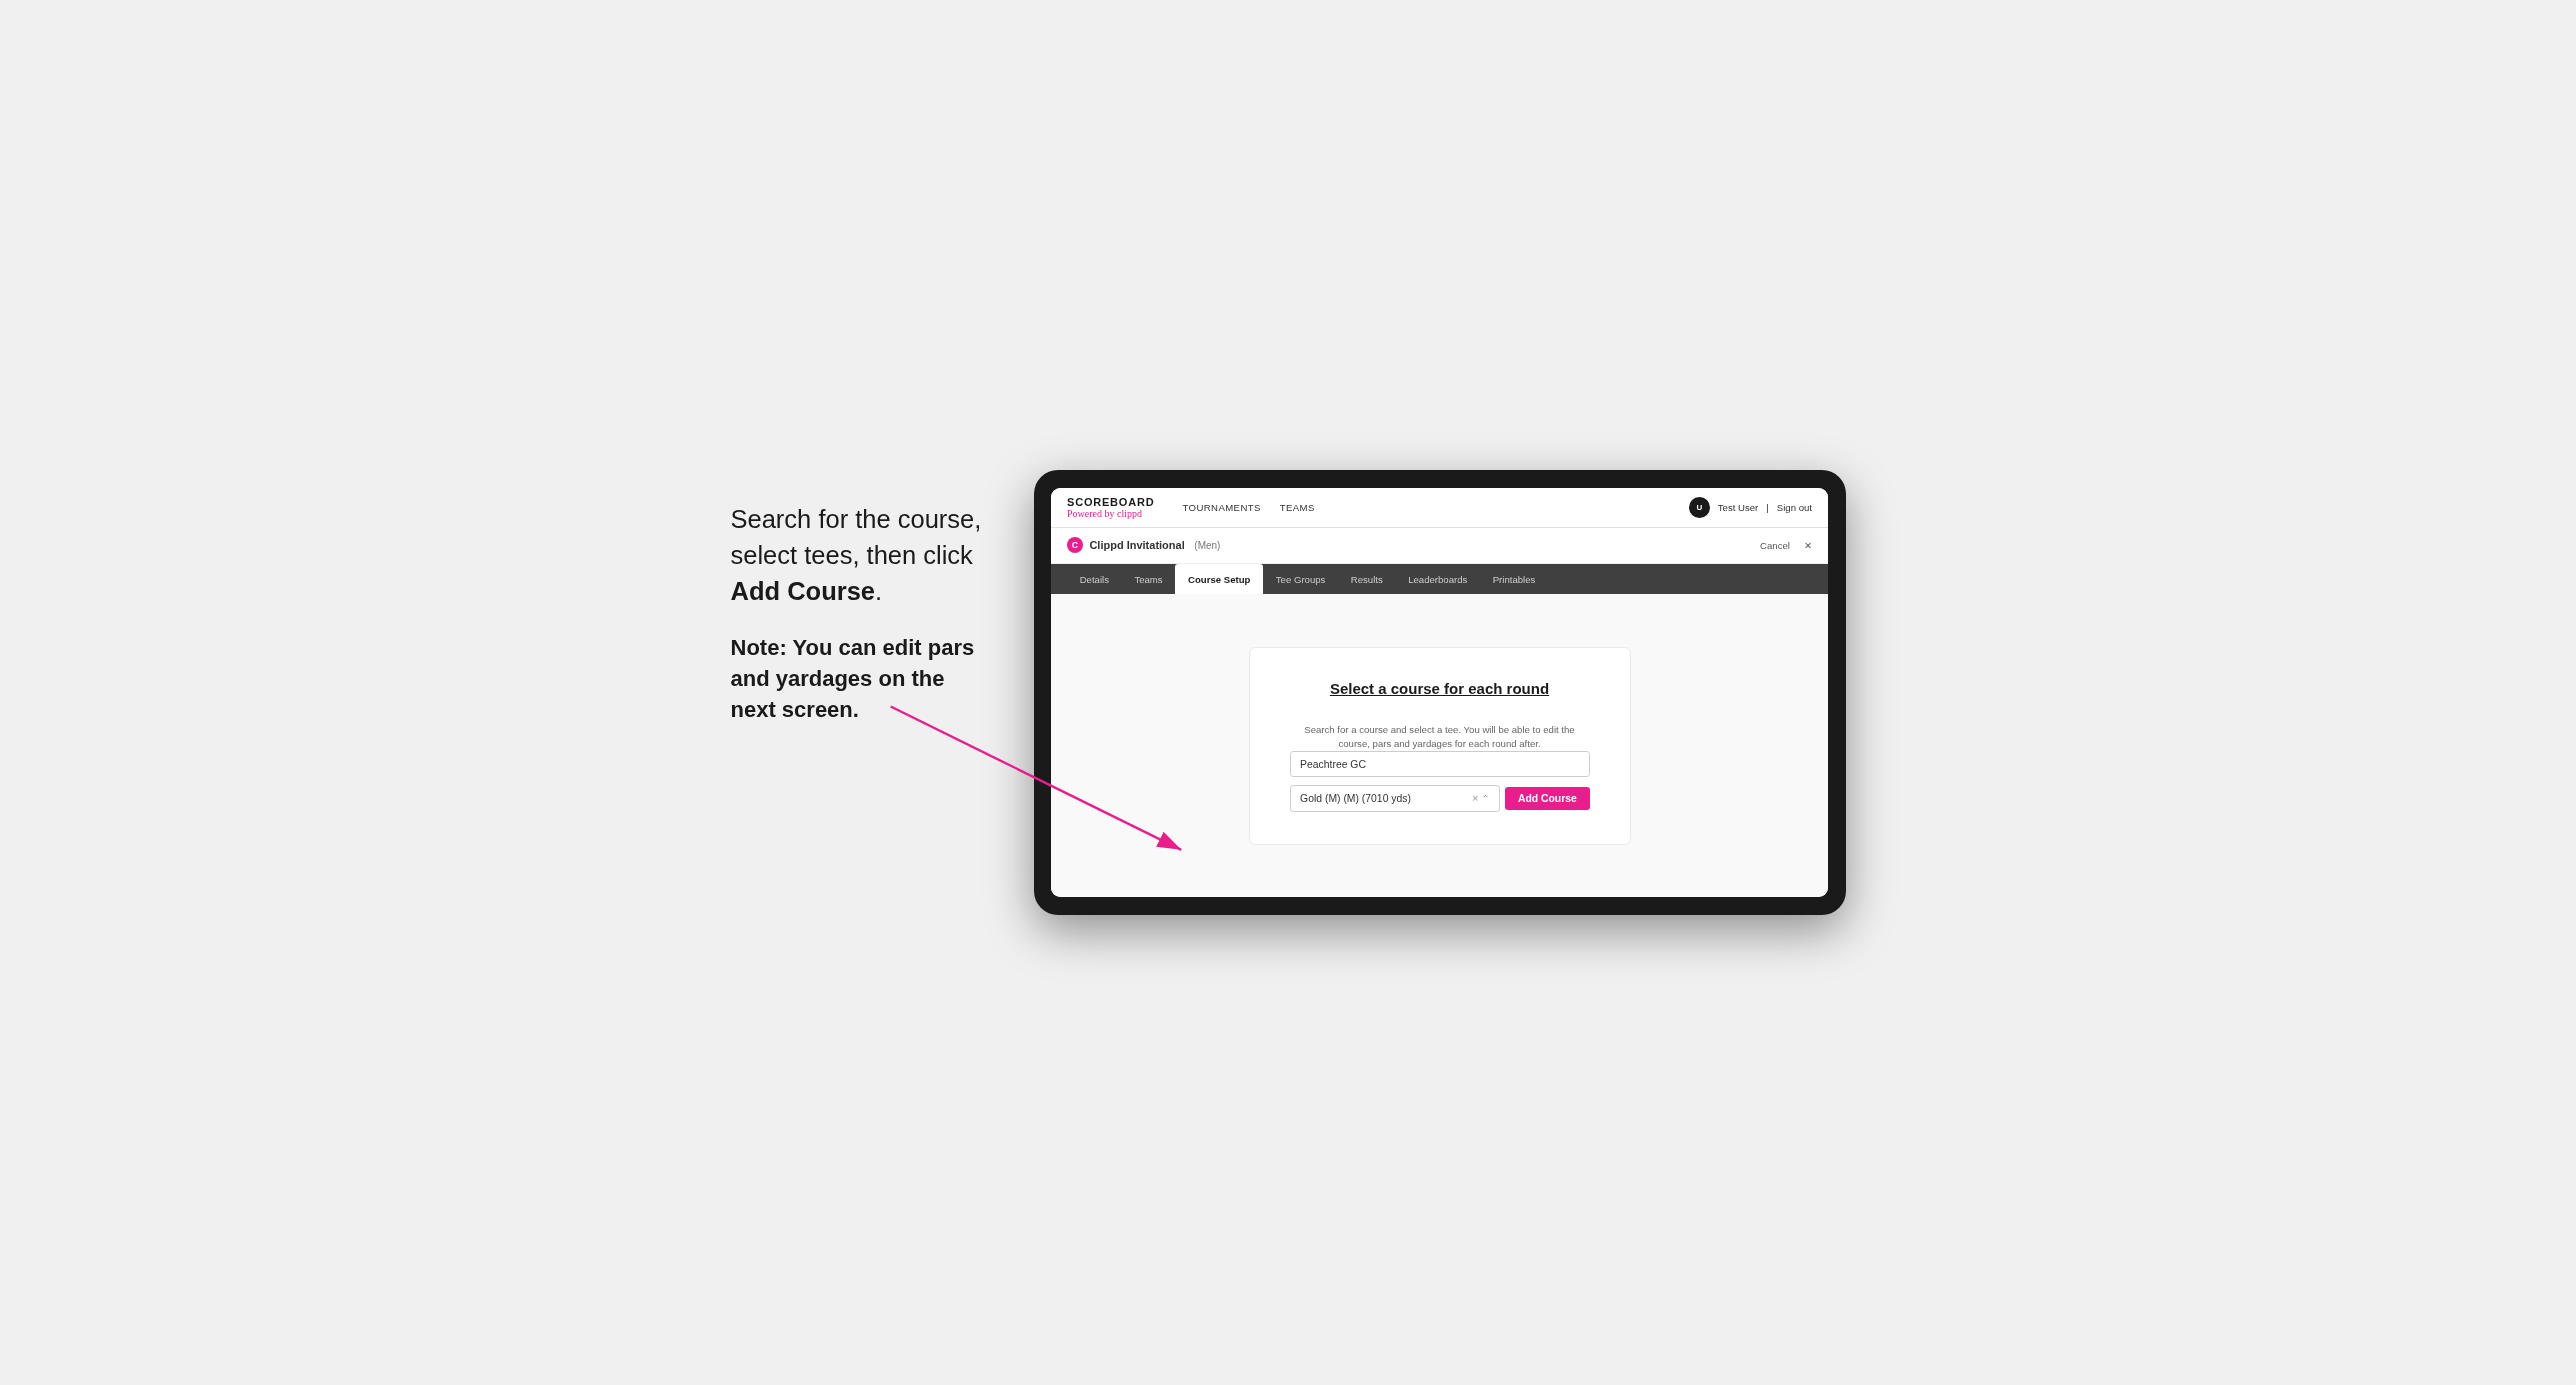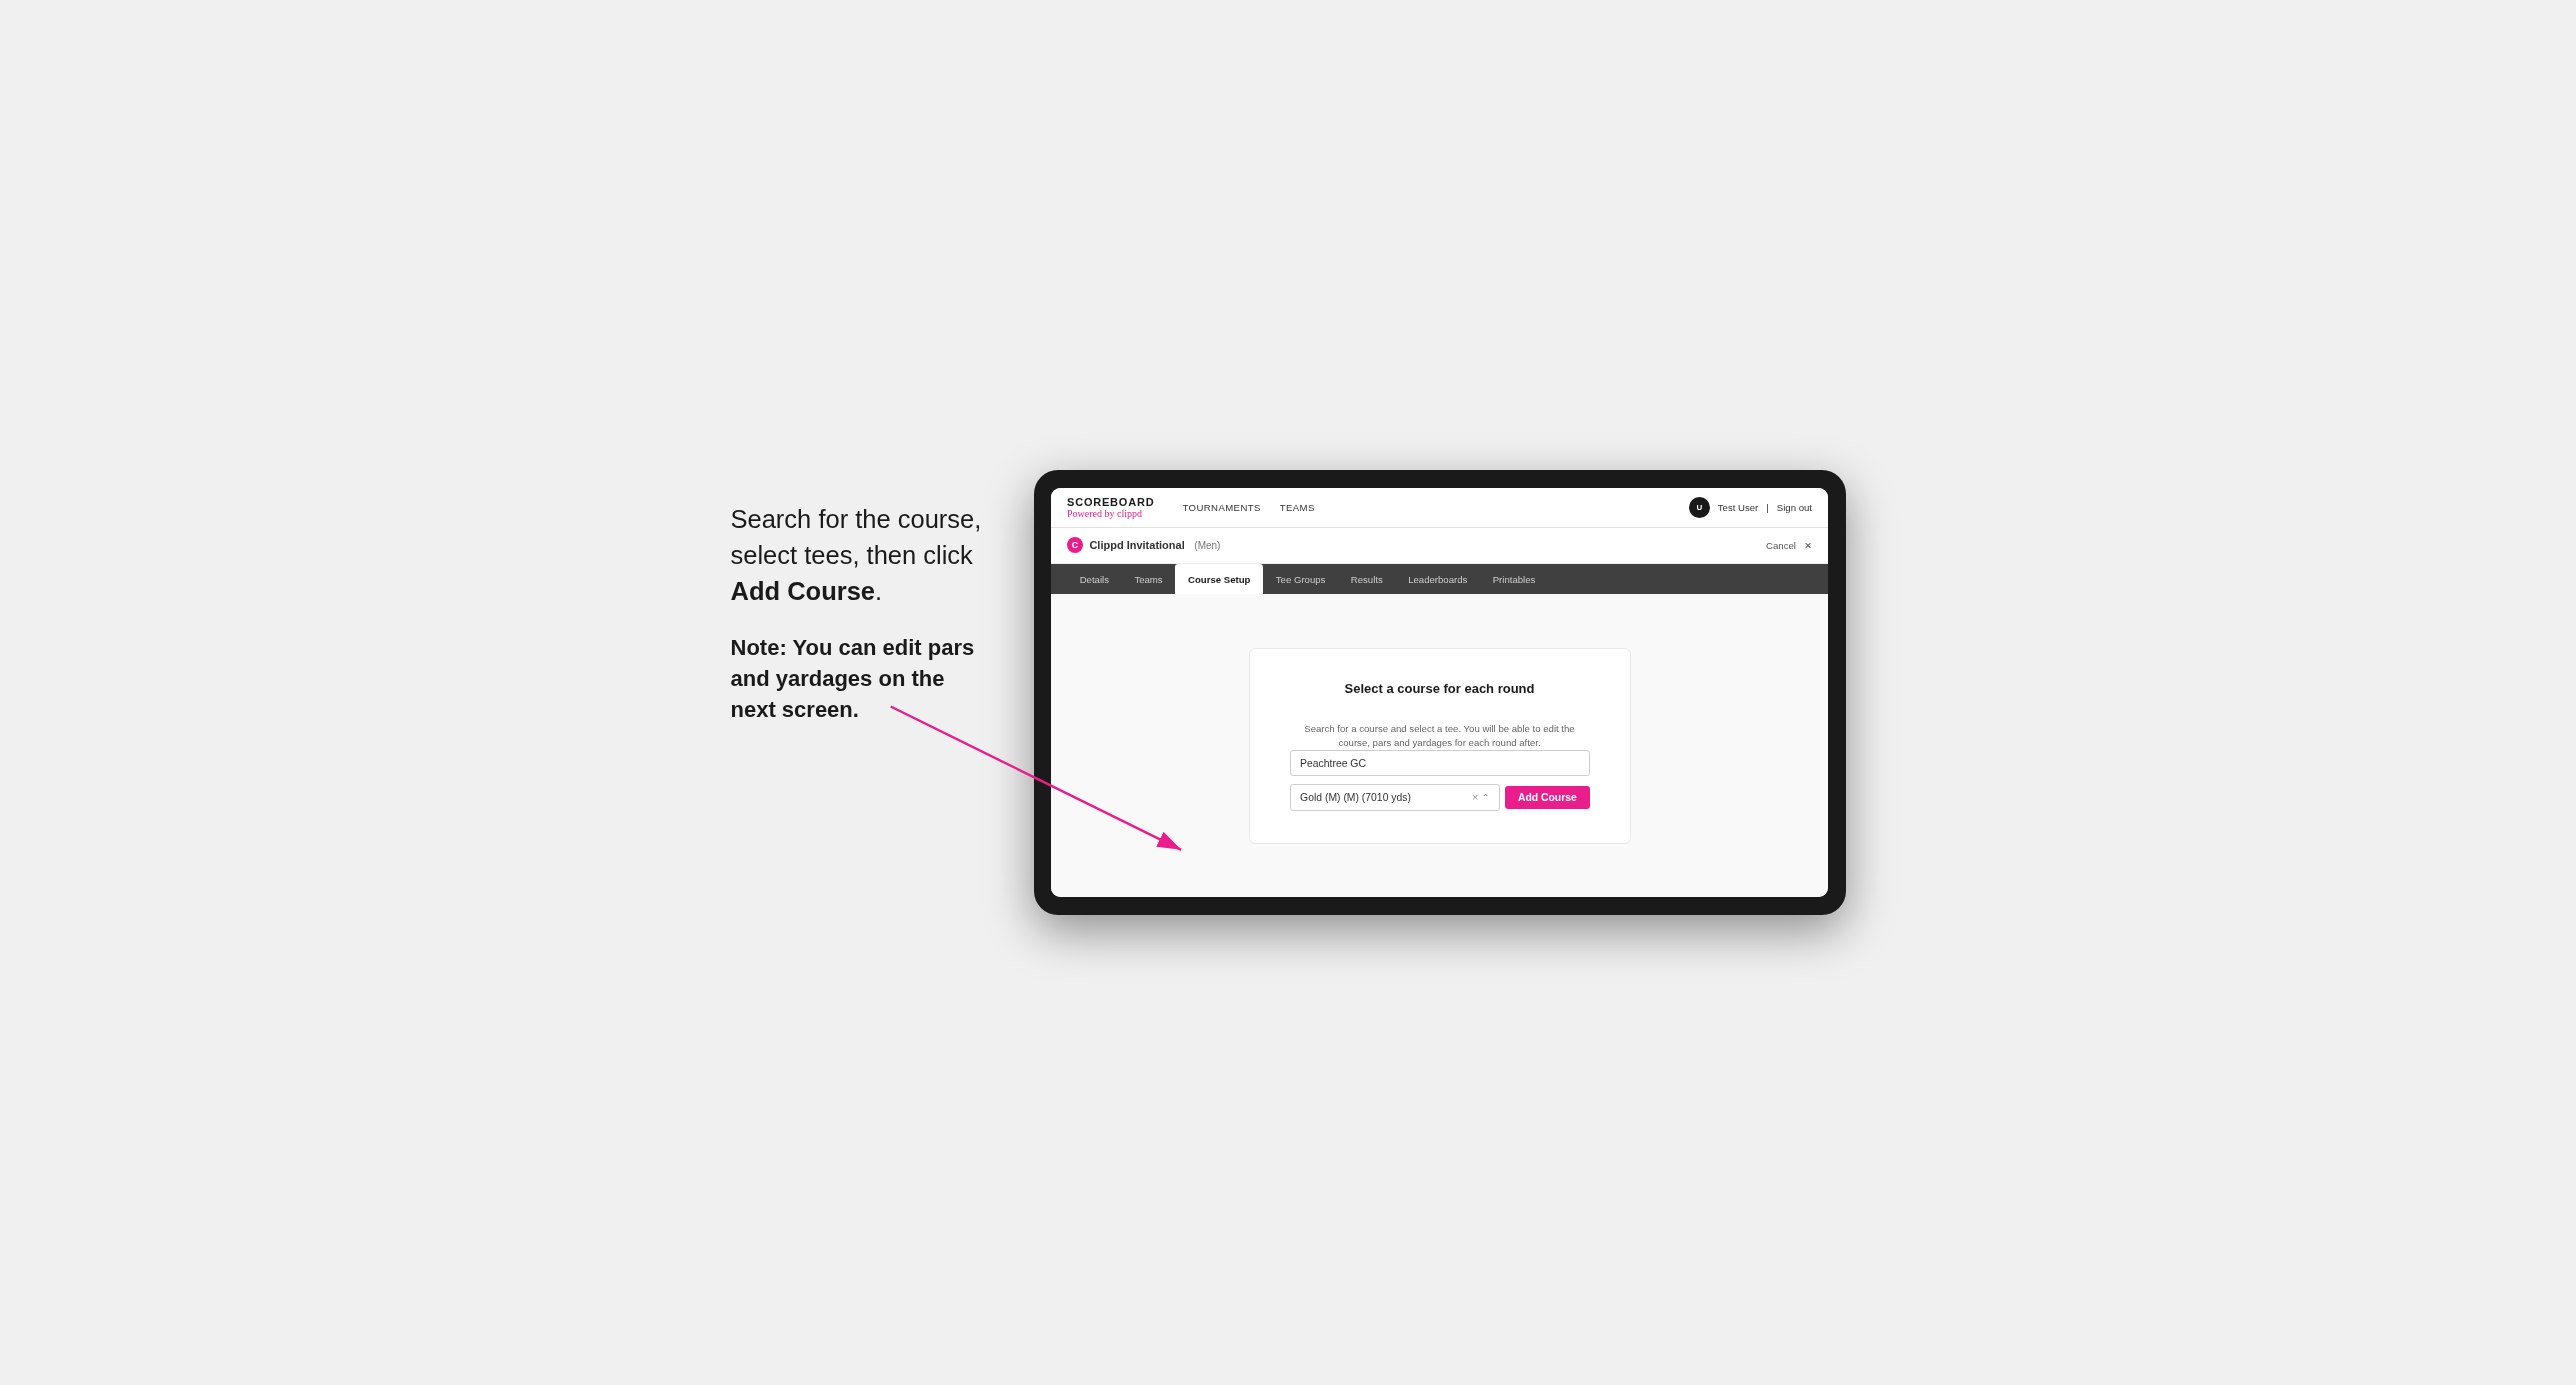--- a/index.html
+++ b/index.html
@@ -179,21 +179,21 @@
       color: #777;
       margin-left: 3.2px;
     }
 
     .cancel-btn {
       font-size: 9.6px;
       color: #555;
       cursor: pointer;
       display: flex;
       align-items: center;
-      gap: 8px;
+      gap: 14px;
     }
 
     
     .sub-nav {
       background: #404040;
       display: flex;
       align-items: center;
       padding: 0 16px;
     }
 
@@ -226,24 +226,25 @@
     .course-setup-card {
       background: #fff;
       border: 0.8px solid #e8e8e8;
       border-radius: 6.4px;
       padding: 32px 40px;
       width: 382px;
       text-align: center;
     }
 
     .card-title {
-      font-size: 13px;
+      font-size: 15px;
       font-weight: 600;
       color: #1a1a1a;
       margin-bottom: 26px;
+      text-decoration: underline;
     }
 
     .card-desc {
       font-size: 9.6px;
       color: #666;
       line-height: 1.5;
     }
 
     .course-input {
       width: 100%;

